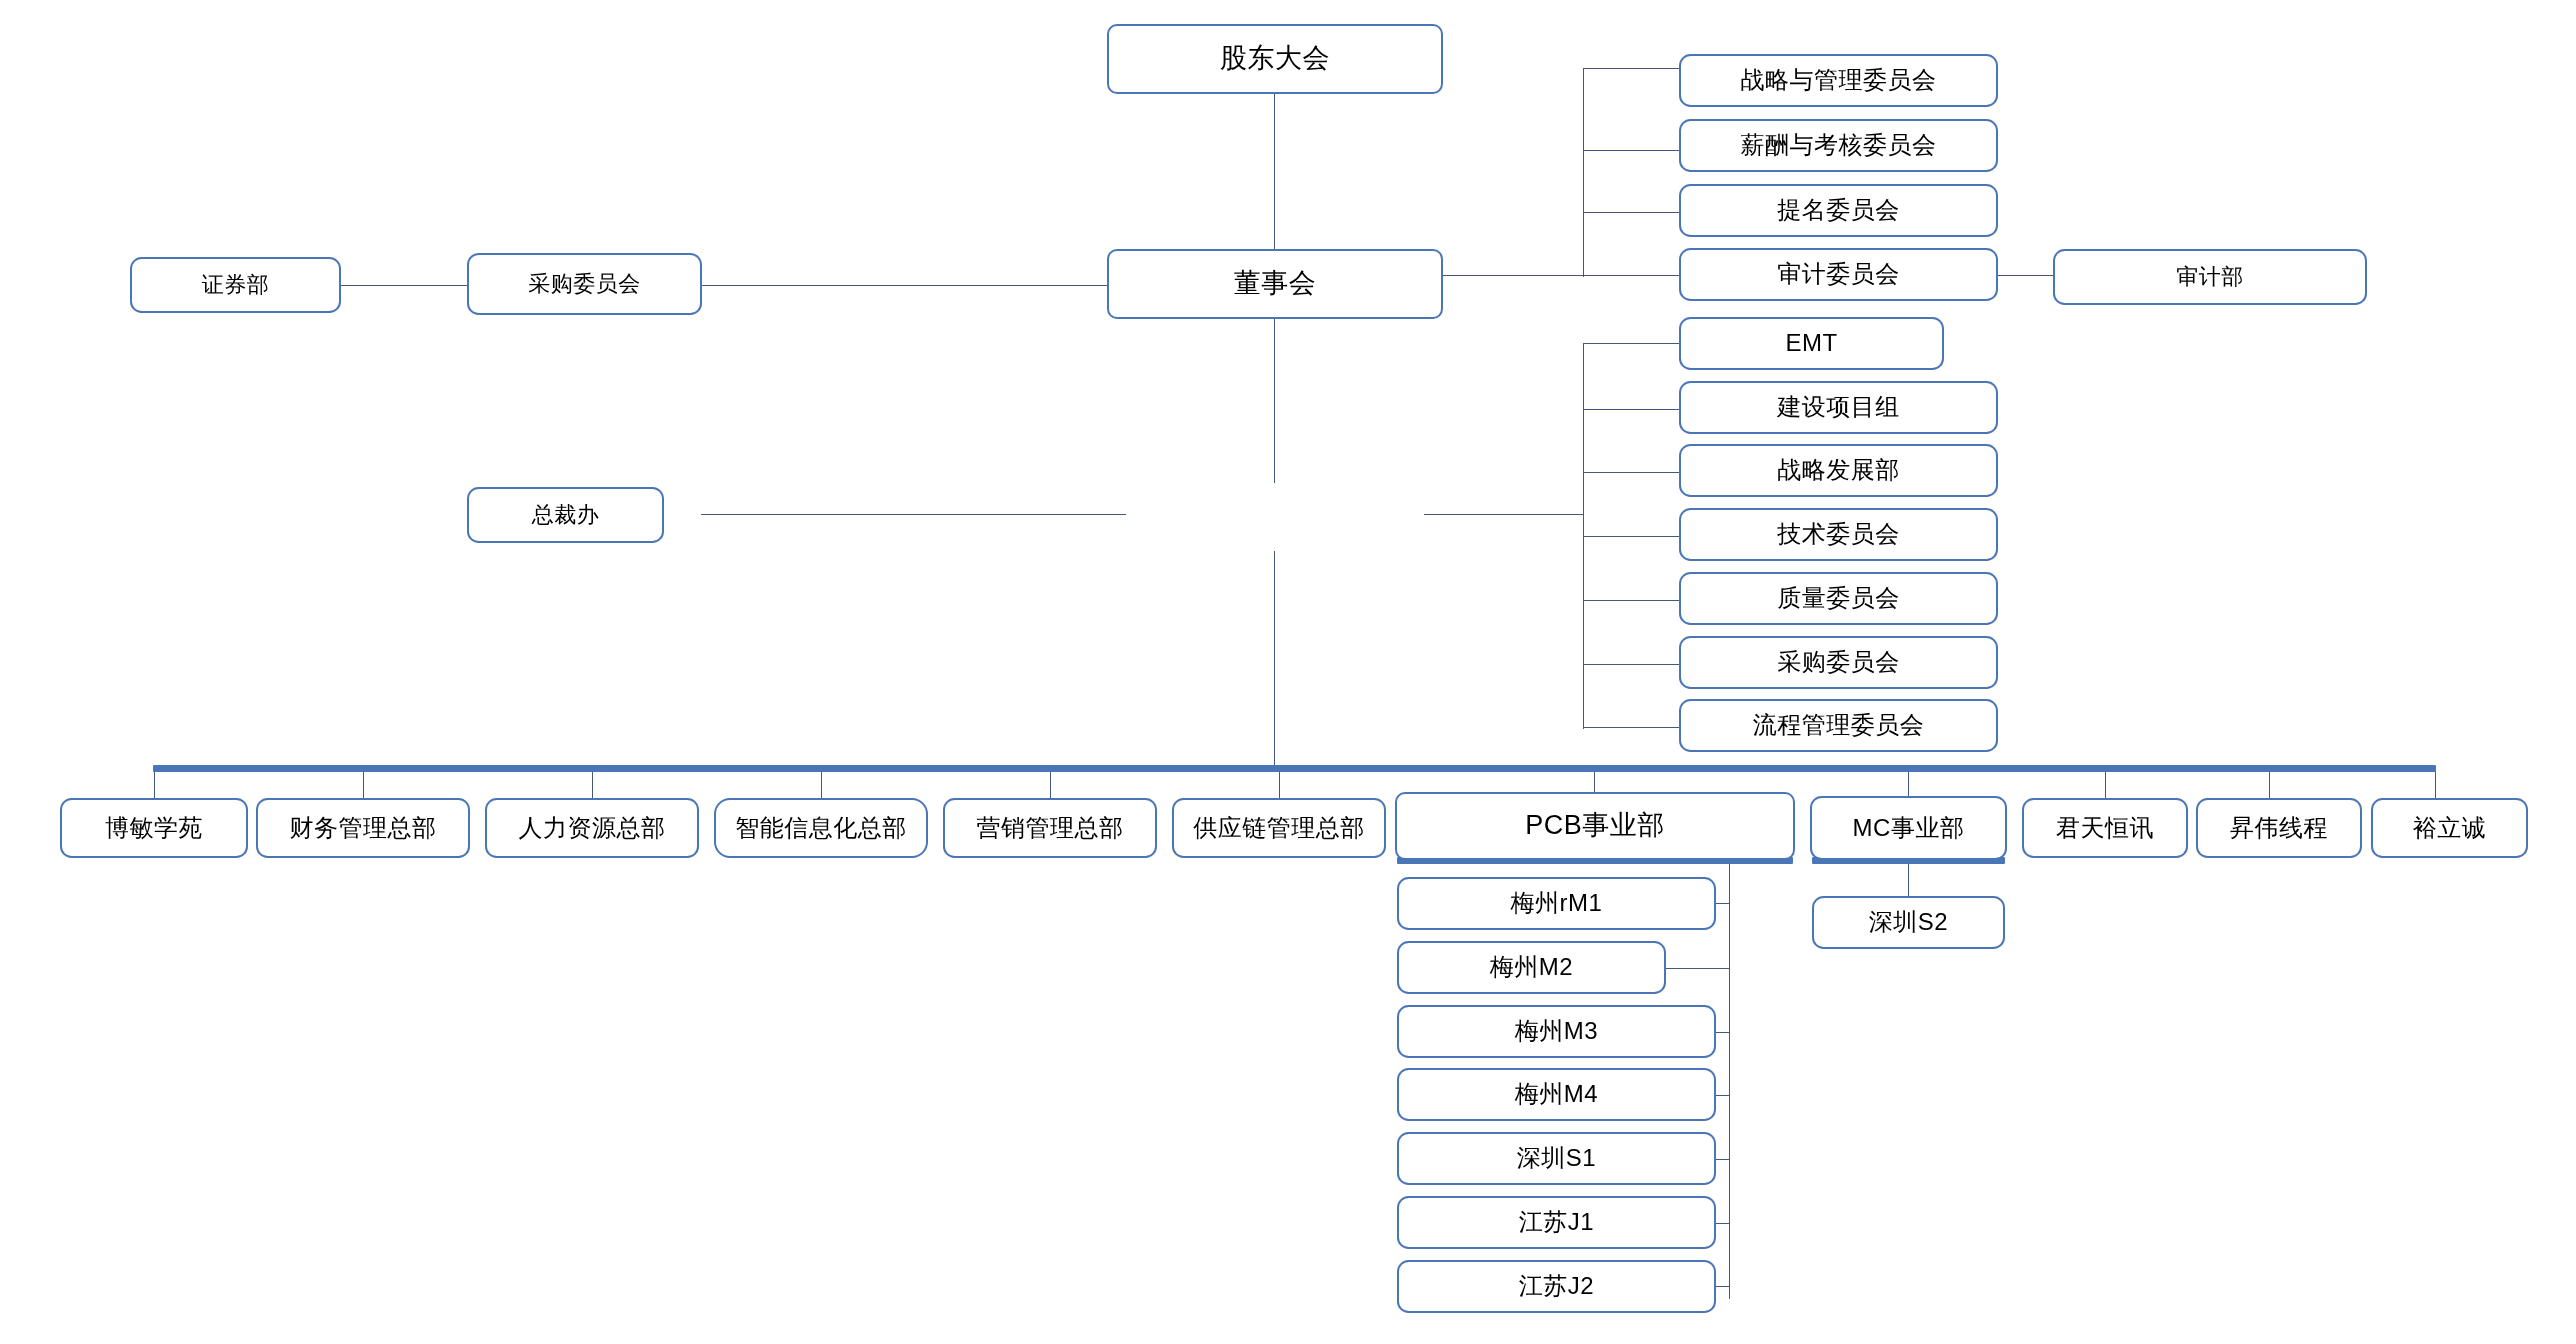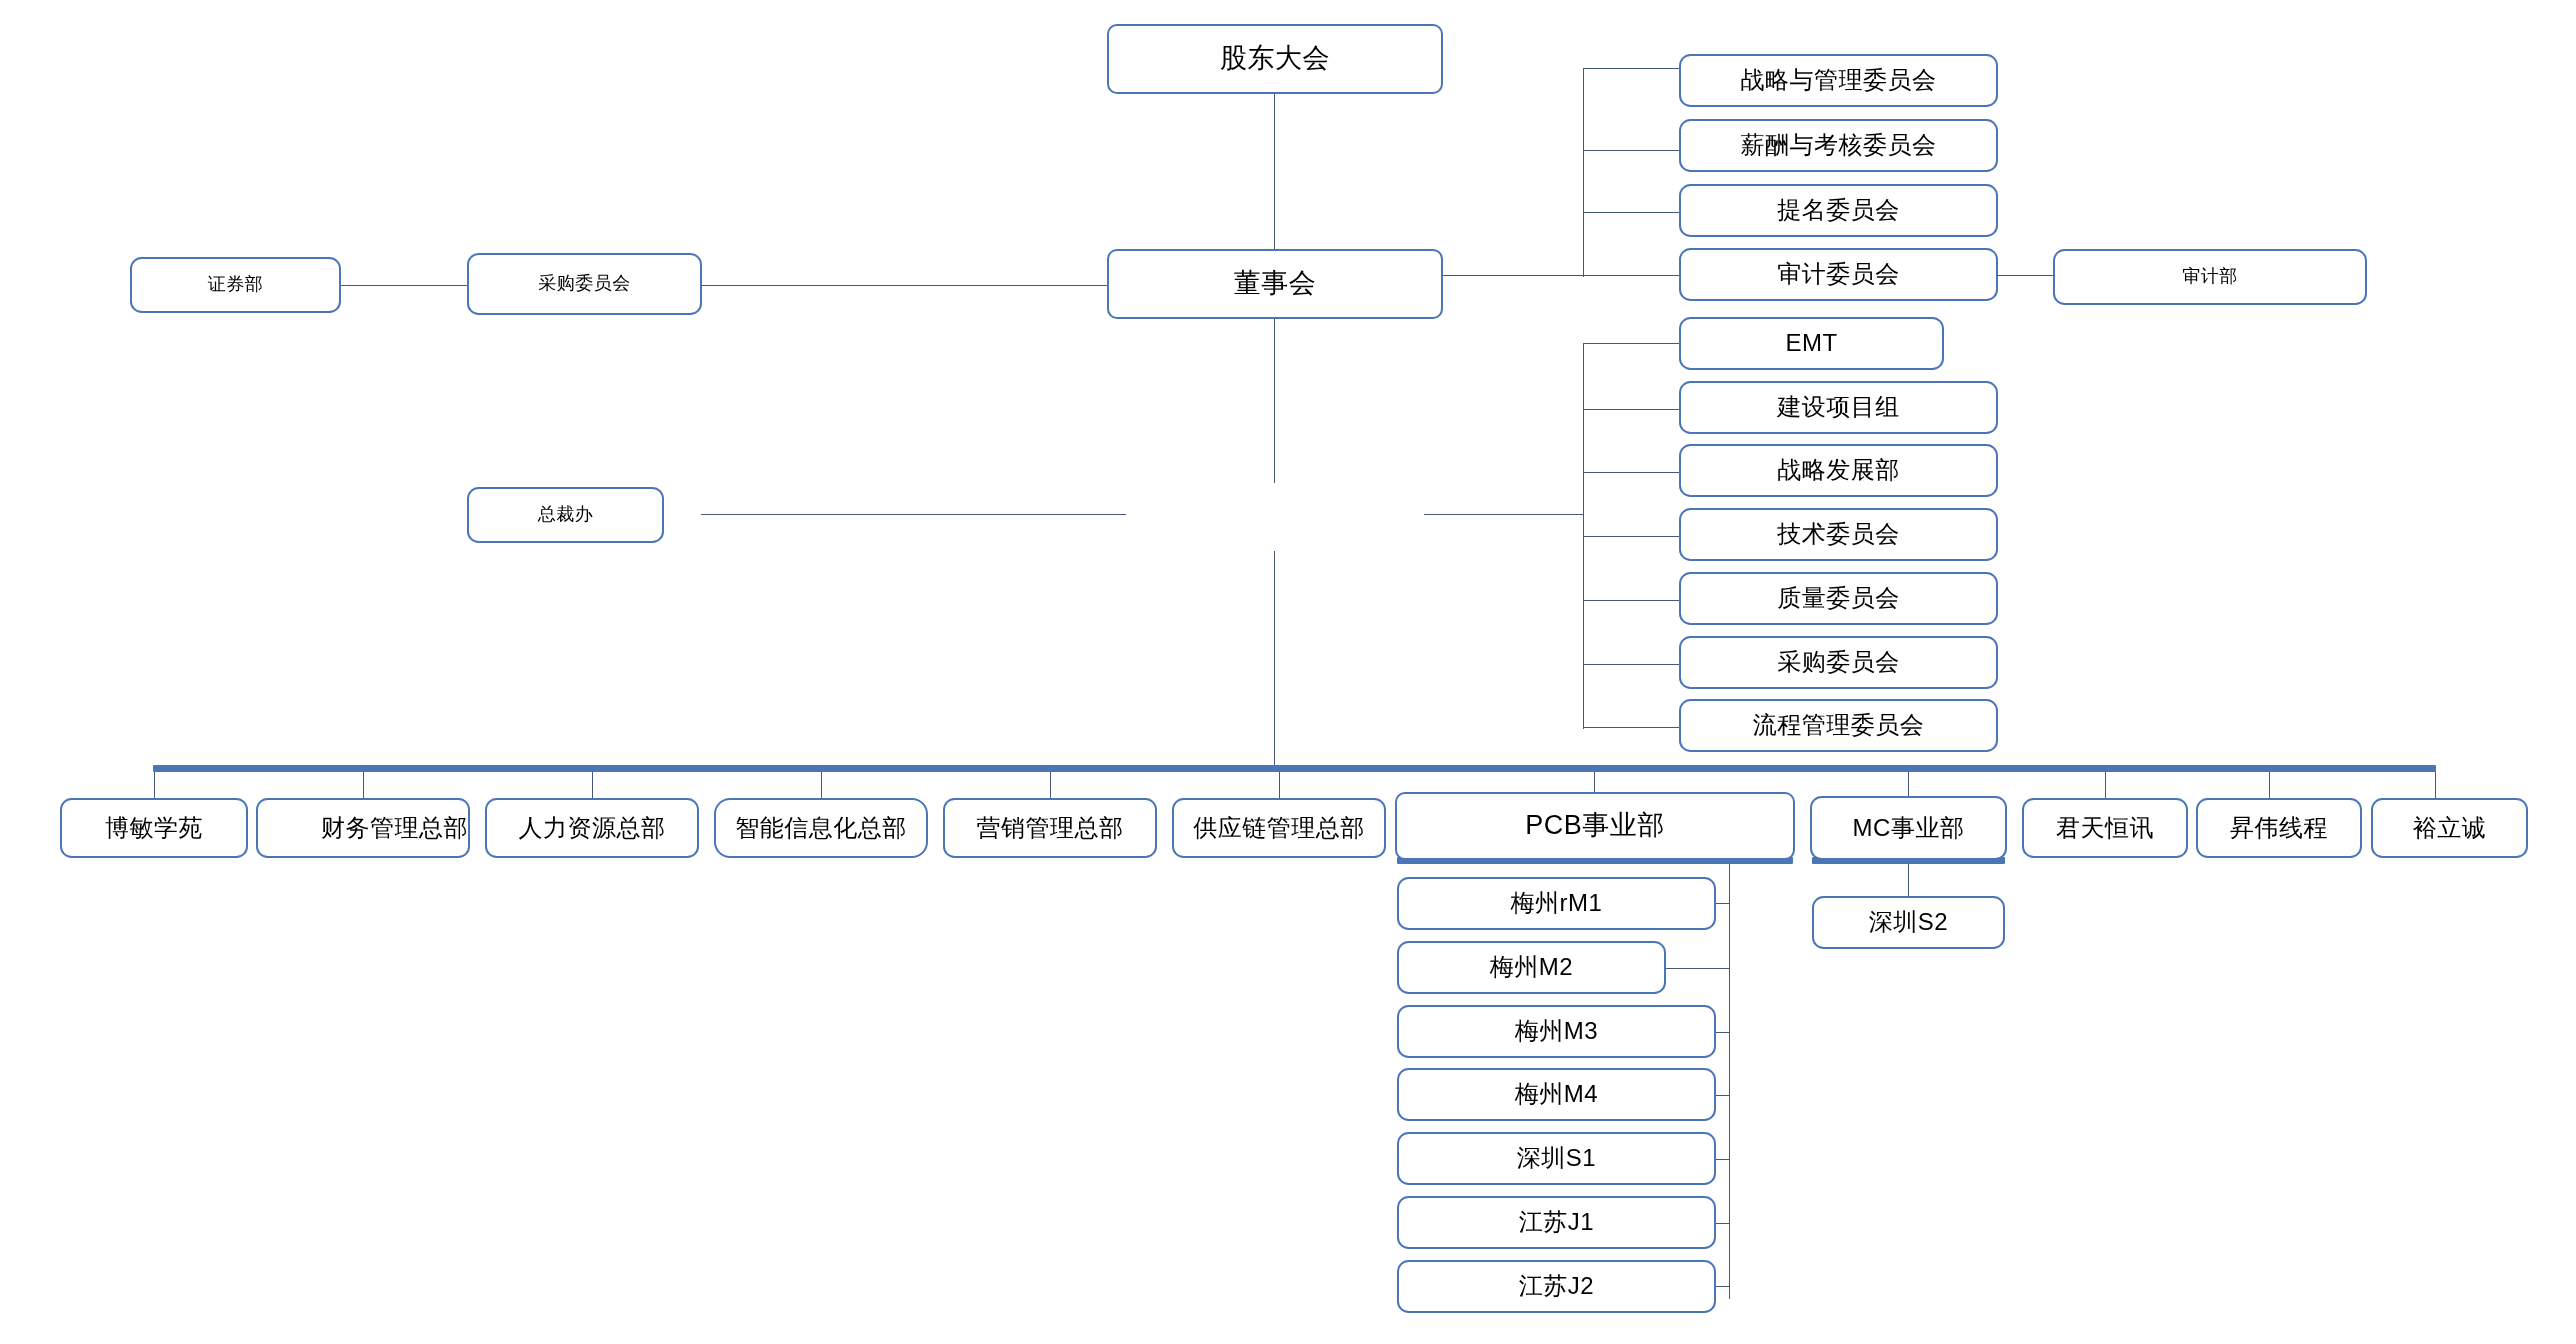--- a/index.html
+++ b/index.html
@@ -23,21 +23,21 @@
     position: absolute;
     box-sizing: border-box;
     border: 2.9px solid #4a76b8;
     border-radius: 11.6px;
     background: #ffffff;
     display: flex;
     align-items: center;
     justify-content: center;
     text-align: center;
     color: #000000;
-    font-size: 18px;
+    font-size: 22px;
     line-height: 1.1;
     letter-spacing: 0.5px;
     white-space: nowrap;
     z-index: 3;
   }
   .node.sm { font-size: 24px; }
   .node.lg { font-size: 27px; border-radius: 10px; }
 
   
   .ln {
@@ -175,21 +175,21 @@
   <div class="node sm" style="left:1679px; top:636px; width:319px; height:53px;">
     <span>采购委员会</span>
   </div>
   <div class="node sm" style="left:1679px; top:699px; width:319px; height:53px;">
     <span>流程管理委员会</span>
   </div>
 
   <div class="node sm" style="left:60px; top:798px; width:188px; height:60px;">
     <span>博敏学苑</span>
   </div>
-  <div class="node sm" style="left:256px; top:798px; width:214px; height:60px;justify-content:flex-end;">
+  <div class="node sm" style="left:256px; top:798px; width:214px; height:60px;">
     <span>财务管理总部</span>
   </div>
   <div class="node sm" style="left:485px; top:798px; width:214px; height:60px;">
     <span>人力资源总部</span>
   </div>
   <div class="node sm" style="left:714px; top:798px; width:214px; height:60px;border-radius:16px;">
     <span>智能信息化总部</span>
   </div>
   <div class="node sm" style="left:943px; top:798px; width:214px; height:60px;">
     <span>营销管理总部</span>

